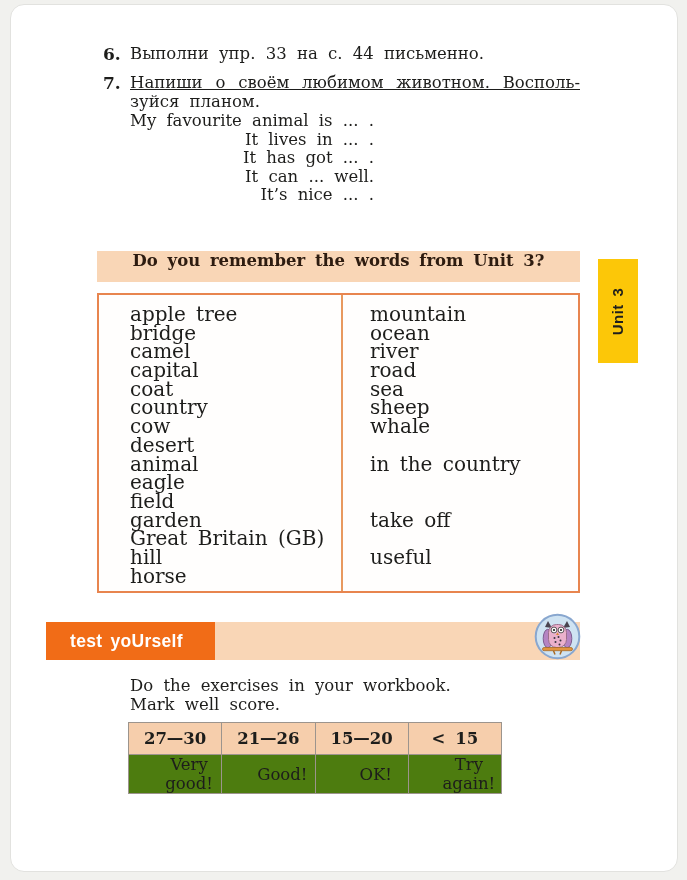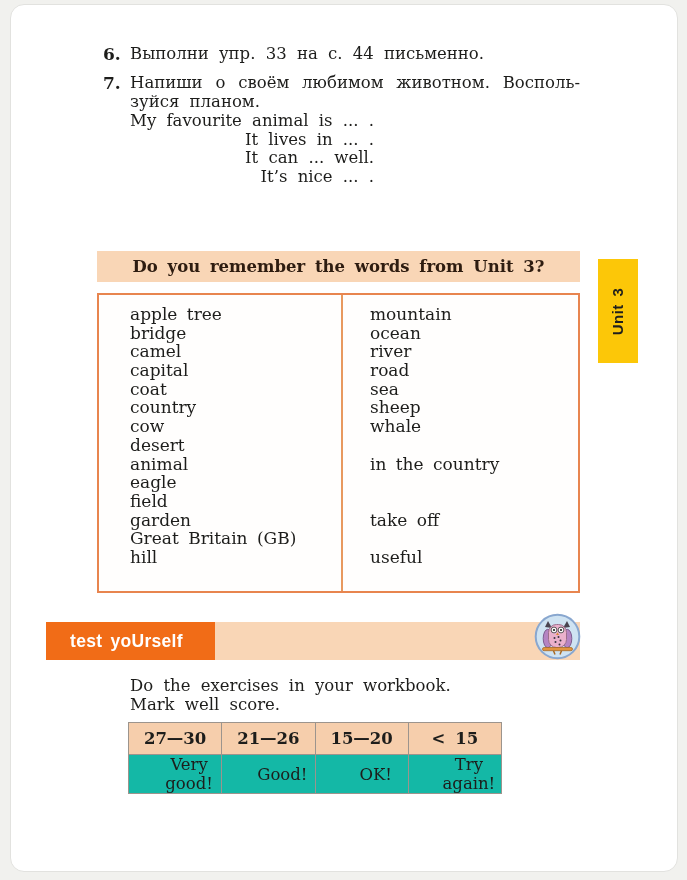--- a/index.html
+++ b/index.html
@@ -17,36 +17,36 @@
 
   
   .ex-num { font-weight: bold; font-size: 17px; }
   .ex-text { font-size: 16.5px; word-spacing: 5px; line-height: 18.6px; }
   .justify-line { text-align: justify; text-align-last: justify; }
   .plan { font-size: 16.5px; line-height: 18.6px; word-spacing: 5px; }
 
   
   .remember-banner {
     left: 97px; top: 251px; width: 483px; height: 31px;
-    background: #f9d6b6; display: flex; align-items: center; justify-content: center;
+    background: #f9d6b6; display: flex; align-items: flex-start; justify-content: center;
   }
   .remember-banner .title {
     font-weight: bold; font-size: 16.5px; color: #2e1c10; word-spacing: 4px;
   }
 
   
   .word-box {
     left: 97px; top: 293px; width: 483px; height: 300px;
     background: #fffefd; border: 2px solid #e8854f;
   }
   .word-box .divider {
     position: absolute; left: 242px; top: 0; width: 2px; height: 100%;
     background: #e8995f;
   }
-  .word-col { position: absolute; top: 10px; font-size: 17px; }
+  .word-col { position: absolute; top: 10px; font-size: 20px; }
   .word-col.left { left: 31px; }
   .word-col.right { left: 271px; }
   .word-line { height: 18.7px; line-height: 18.7px; word-spacing: 4px; white-space: nowrap; }
 
   
   .unit-tab {
     left: 598px; top: 259px; width: 40px; height: 104px;
     background: #fcc708; display: flex; align-items: center; justify-content: center;
   }
   .unit-tab .label {
@@ -72,38 +72,39 @@
   
   .score-table {
     left: 128px; top: 722px; width: 374px; height: 64px;
     border-collapse: collapse; table-layout: fixed;
   }
   .score-table th, .score-table td {
     border: 1.5px solid #9c948d; text-align: center; vertical-align: middle;
     font-size: 16.5px; word-spacing: 4px; width: 25%; height: 32px;
   }
   .score-table th { background: #f6ceac; font-weight: 600; }
-  .score-table td { background: #14b8a6; font-weight: normal; padding-left: 28px; }
+  .score-table td { background: #4d7c0f; font-weight: normal; padding-left: 28px; }
 </style>
 </head>
 <body>
 
 <div class="canvas">
   <div class="sheet"></div>
 
   <div class="abs ex-num" style="left:103px; top:44px;">6.</div>
   <div class="abs ex-text" style="left:130px; top:45px; width:450px;">Выполни упр. 33 на с. 44 письменно.</div>
 
   <div class="abs ex-num" style="left:103px; top:73px;">7.</div>
-  <div class="abs ex-text justify-line" style="left:130px; top:74px; width:450px;">Напиши о своём любимом животном. Восполь-</div>
+  <div class="abs ex-text justify-line" style="left:130px; top:74px; width:450px;text-decoration:underline;">Напиши о своём любимом животном. Восполь-</div>
   <div class="abs ex-text" style="left:130px; top:92.5px; width:450px;">зуйся планом.</div>
 
   <div class="abs plan" style="left:130px; top:112px;text-align:right;">
     <div>My favourite animal is ... .</div>
     <div>It lives in ... .</div>
+    <div>It has got ... .</div>
     <div>It can ... well.</div>
     <div>It’s nice ... .</div>
   </div>
 
   <div class="abs remember-banner">
     <span class="title">Do you remember the words from Unit 3?</span>
   </div>
 
   <div class="abs word-box">
     <div class="divider"></div>
@@ -115,20 +116,21 @@
       <div class="word-line">coat</div>
       <div class="word-line">country</div>
       <div class="word-line">cow</div>
       <div class="word-line">desert</div>
       <div class="word-line">animal</div>
       <div class="word-line">eagle</div>
       <div class="word-line">field</div>
       <div class="word-line">garden</div>
       <div class="word-line">Great Britain (GB)</div>
       <div class="word-line">hill</div>
+      <div class="word-line">horse</div>
     </div>
     <div class="word-col right">
       <div class="word-line">mountain</div>
       <div class="word-line">ocean</div>
       <div class="word-line">river</div>
       <div class="word-line">road</div>
       <div class="word-line">sea</div>
       <div class="word-line">sheep</div>
       <div class="word-line">whale</div>
       <div class="word-line"></div>

